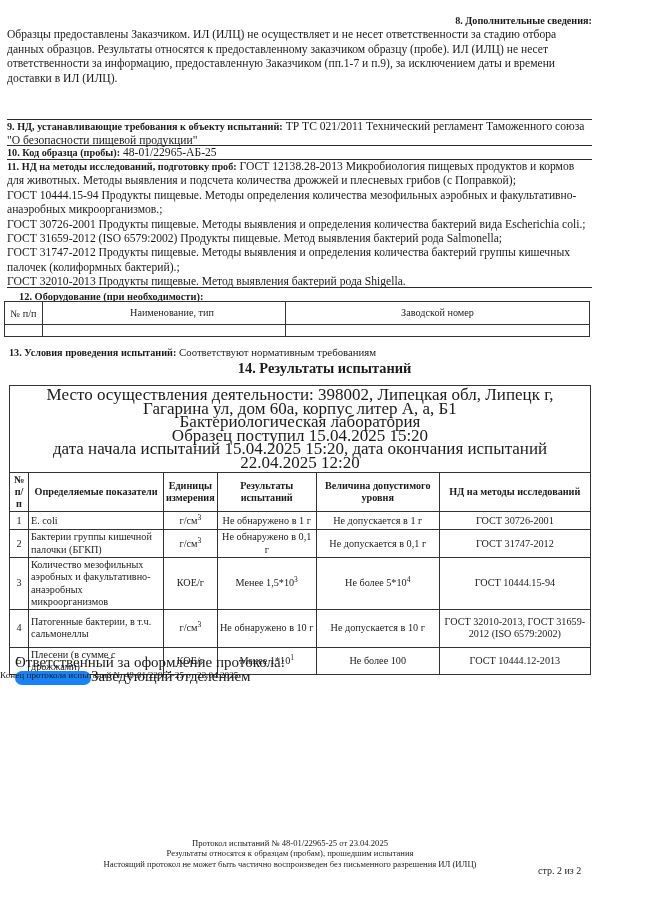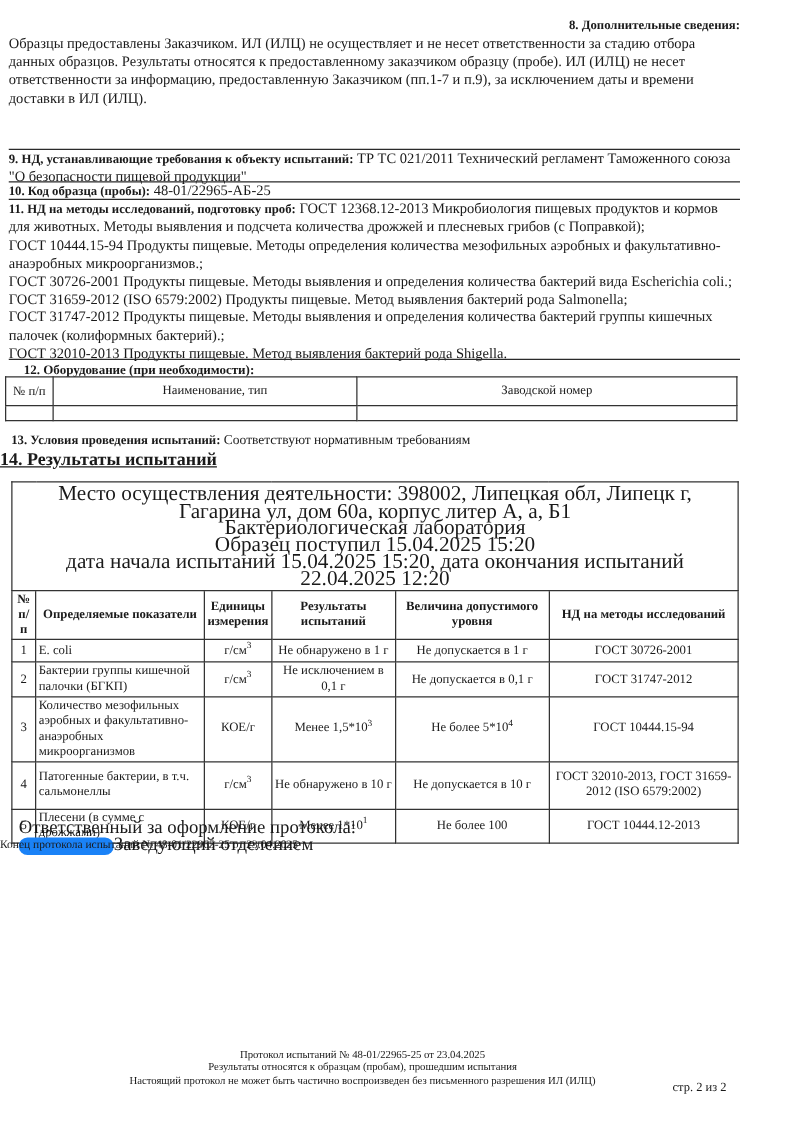--- a/index.html
+++ b/index.html
@@ -22,21 +22,21 @@
   #s11 { left: 7px; top: 160px; width: 585px; }
   #s11 p { margin: 0; }
 
   
   #s12-title { left: 19px; top: 290px; font-weight: bold; font-size: 10.4px; }
   table { border-collapse: collapse; }
   #equip { position: absolute; left: 4px; top: 301px; width: 586px; }
   #equip td { border: 1px solid #333; font-size: 10.2px; text-align: center; padding: 0 2px; }
   #s13 { left: 9px; top: 345px; font-size: 10.8px; }
 
-  #s14-title { left: 0; width: 649px; top: 361px; font-weight: bold; font-size: 14.4px; text-decoration: underline; }
+  #s14-title { left: 0; width: 649px; top: 361px; text-align: center; font-weight: bold; font-size: 14.4px; }
 
   
   #results { position: absolute; left: 9px; top: 385px; width: 582px; }
   #results td, #results th { border: 1px solid #333; font-size: 10.2px; line-height: 12.2px; text-align: center; padding: 1px 2px; }
   #results th { font-weight: bold; }
   #results td.l { text-align: left; }
   #results td.info { text-align: center; font-size: 17px; line-height: 13.6px; padding: 2px 4px; }
   sup { font-size: 7.5px; line-height: 0; }
 
   #resp { left: 15px; top: 655px; font-size: 15px; }
@@ -59,21 +59,21 @@
 </div>
 <div class="hr" style="left:7px;top:145px;width:585px;"></div>
 
 <div id="s10" class="abs">
   <span class="lbl">10. Код образца (пробы):</span>
   <span>48-01/22965-АБ-25</span>
 </div>
 <div class="hr" style="left:7px;top:159px;width:585px;"></div>
 
 <div id="s11" class="abs">
-  <p><span class="lbl">11. НД на методы исследований, подготовку проб:</span> <span>ГОСТ 12368.12-2013 Микробиология пищевых продуктов и кормов для животных. Методы выявления и подсчета количества дрожжей и плесневых грибов (с Поправкой);</span></p>
+  <p><span class="lbl">11. НД на методы исследований, подготовку проб:</span> <span>ГОСТ 12138.28-2013 Микробиология пищевых продуктов и кормов для животных. Методы выявления и подсчета количества дрожжей и плесневых грибов (с Поправкой);</span></p>
   <p>ГОСТ 10444.15-94 Продукты пищевые. Методы определения количества мезофильных аэробных и факультативно-анаэробных микроорганизмов.;</p>
   <p>ГОСТ 30726-2001 Продукты пищевые. Методы выявления и определения количества бактерий вида Escherichia coli.;</p>
   <p>ГОСТ 31659-2012 (ISO 6579:2002) Продукты пищевые. Метод выявления бактерий рода Salmonella;</p>
   <p>ГОСТ 31747-2012 Продукты пищевые. Методы выявления и определения количества бактерий группы кишечных палочек (колиформных бактерий).;</p>
   <p>ГОСТ 32010-2013 Продукты пищевые. Метод выявления бактерий рода Shigella.</p>
 </div>
 <div class="hr" style="left:7px;top:287px;width:585px;"></div>
 
 <div id="s12-title" class="abs">12. Оборудование (при необходимости):</div>
 <table id="equip">
@@ -121,21 +121,21 @@
     <td class="l">E. coli</td>
     <td><span>г/см</span><sup>3</sup></td>
     <td><span>Не обнаружено в 1 г</span><sup></sup></td>
     <td><span>Не допускается в 1 г</span><sup></sup></td>
     <td>ГОСТ 30726-2001</td>
   </tr>
   <tr style="height:28px;">
     <td>2</td>
     <td class="l">Бактерии группы кишечной палочки (БГКП)</td>
     <td><span>г/см</span><sup>3</sup></td>
-    <td><span>Не исключением в 0,1 г</span><sup></sup></td>
+    <td><span>Не обнаружено в 0,1 г</span><sup></sup></td>
     <td><span>Не допускается в 0,1 г</span><sup></sup></td>
     <td>ГОСТ 31747-2012</td>
   </tr>
   <tr style="height:42px;">
     <td>3</td>
     <td class="l">Количество мезофильных аэробных и факультативно-анаэробных микроорганизмов</td>
     <td><span>КОЕ/г</span><sup></sup></td>
     <td><span>Менее 1,5*10</span><sup>3</sup></td>
     <td><span>Не более 5*10</span><sup>4</sup></td>
     <td>ГОСТ 10444.15-94</td>

